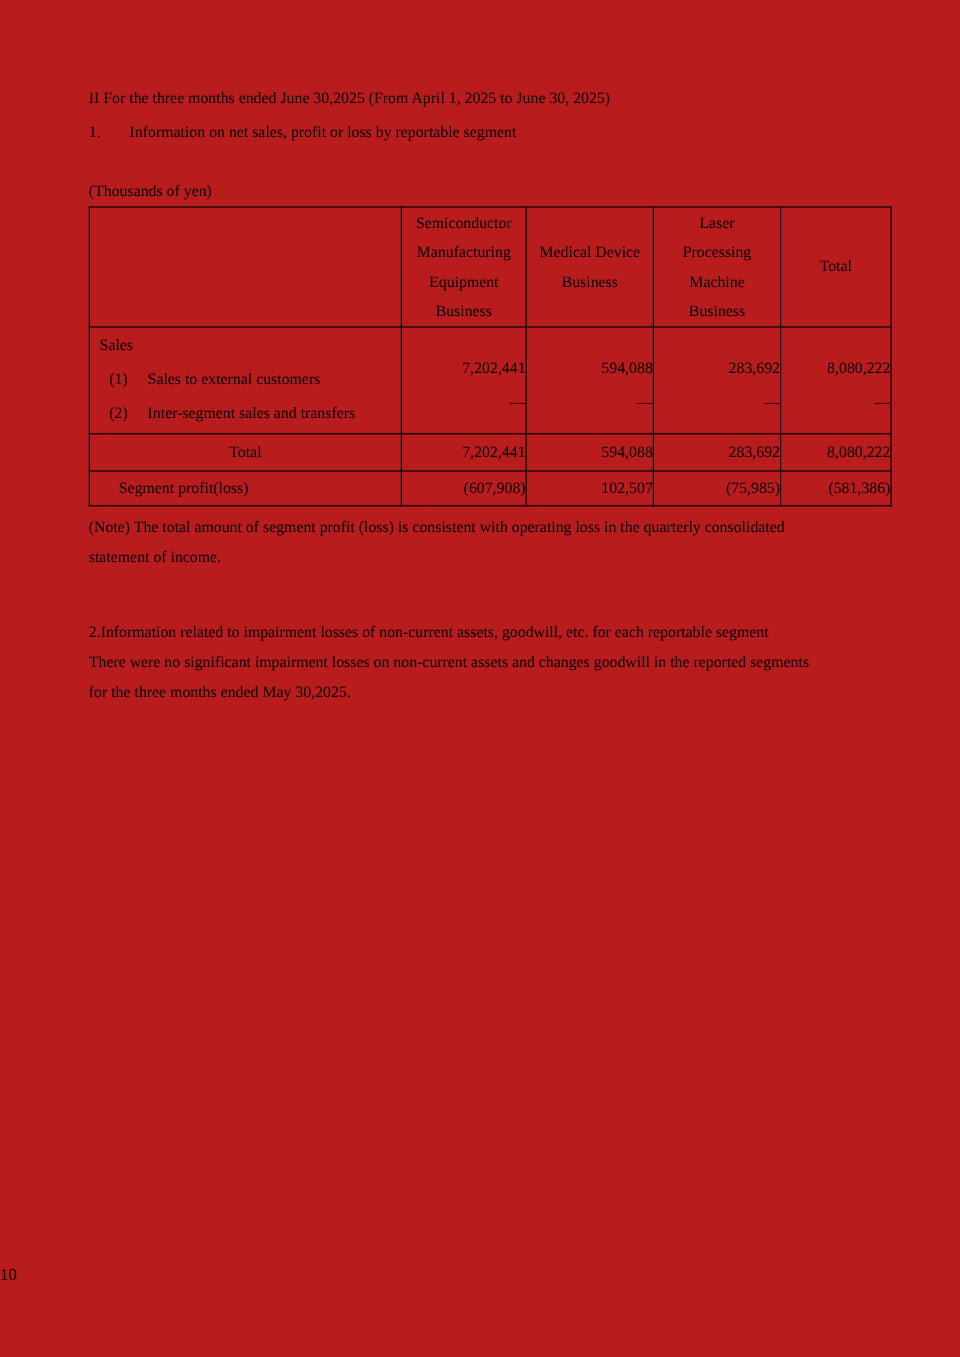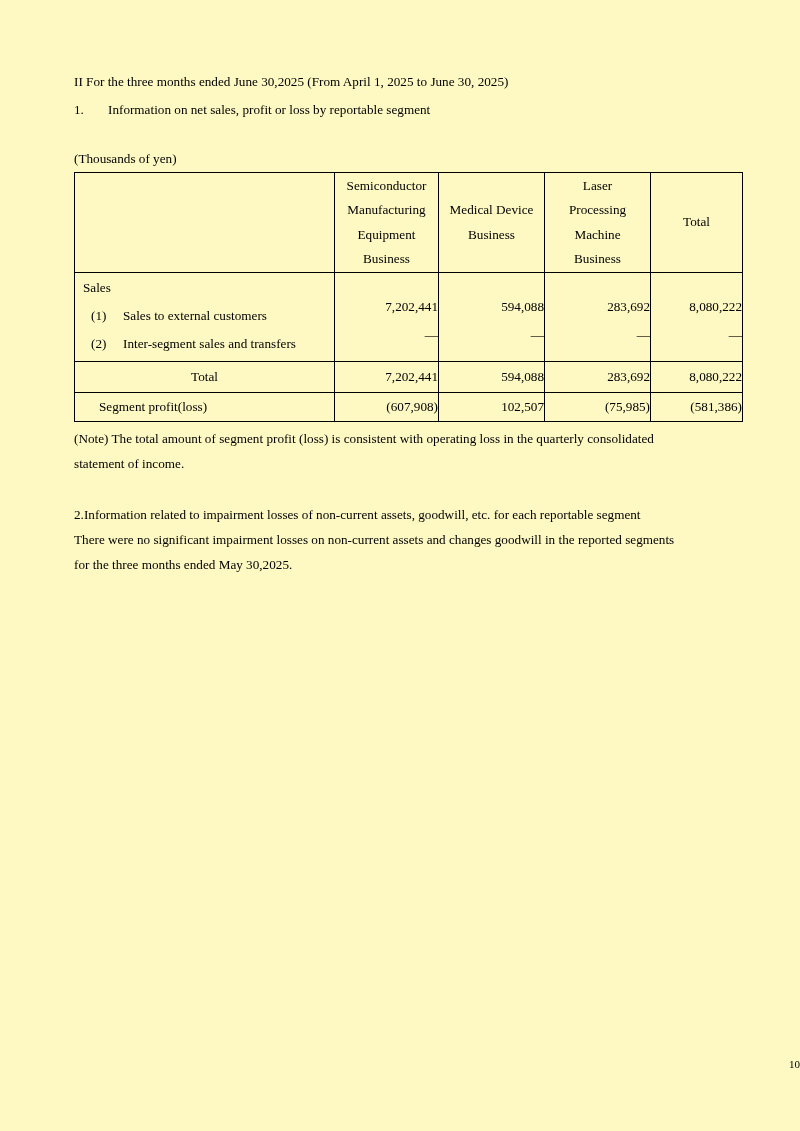--- a/index.html
+++ b/index.html
@@ -13,21 +13,21 @@
     position: relative;
     font-family: "Liberation Serif", "DejaVu Serif", serif;
     color: #000000;
     -webkit-font-smoothing: antialiased;
   }
   .page {
     position: absolute;
     left: 0; top: 0;
     width: 800px;
     height: 1131px;
-    background: #fef9c3;
+    background: #b91c1c;
   }
   .content {
     position: absolute;
     left: 74px;
     top: 74px;
     width: 668px;
   }
 
   
   .heading-main {
@@ -127,32 +127,32 @@
 
   
   .note {
     font-size: 13.2px;
     line-height: 25px;
     margin-top: 4px;
   }
   .para-block {
     font-size: 13.2px;
     line-height: 25px;
-    margin-top: 26px;
+    margin-top: 38px;
   }
   .para-block p { margin: 0; }
 
   
   .page-number {
     position: absolute;
     left: 0;
     top: 1056px;
     width: 800px;
-    text-align: right;
-    font-size: 11px;
+    text-align: left;
+    font-size: 14px;
     line-height: 16px;
   }
 </style>
 </head>
 <body>
 
 <div class="page">
   <div class="content">
 
     <div class="heading-main">II For the three months ended June 30,2025 (From April 1, 2025 to June 30, 2025)</div>

